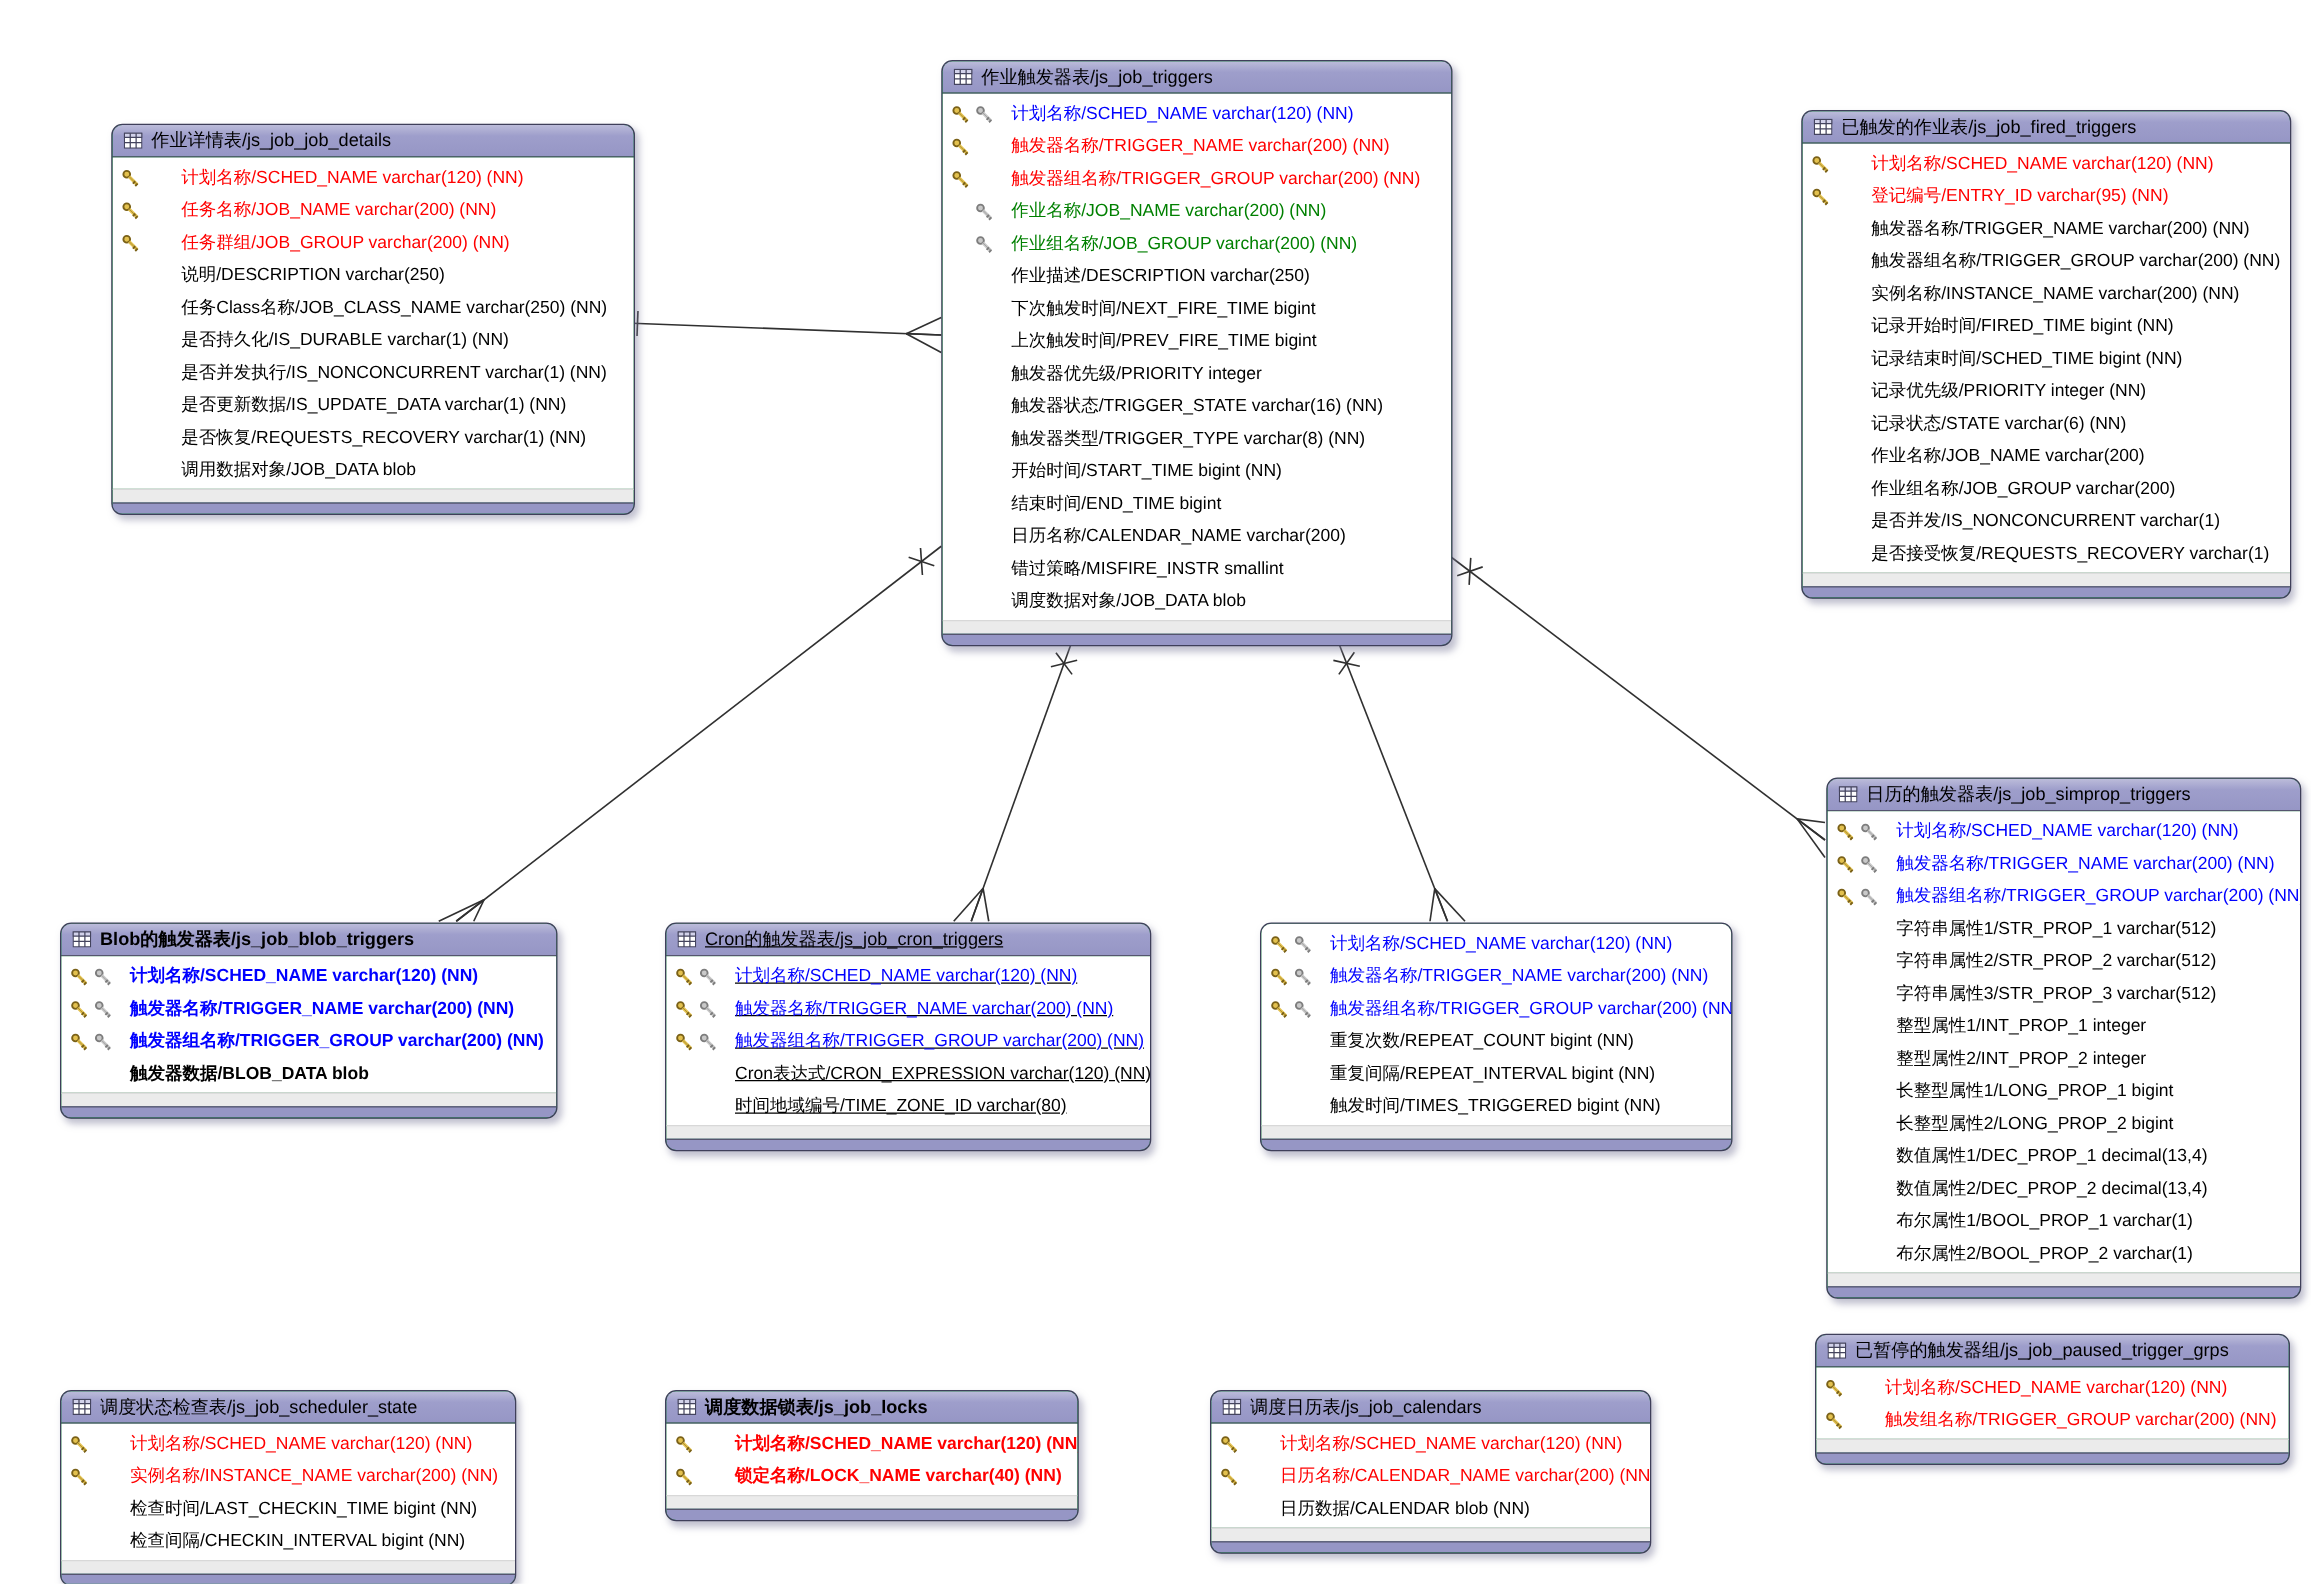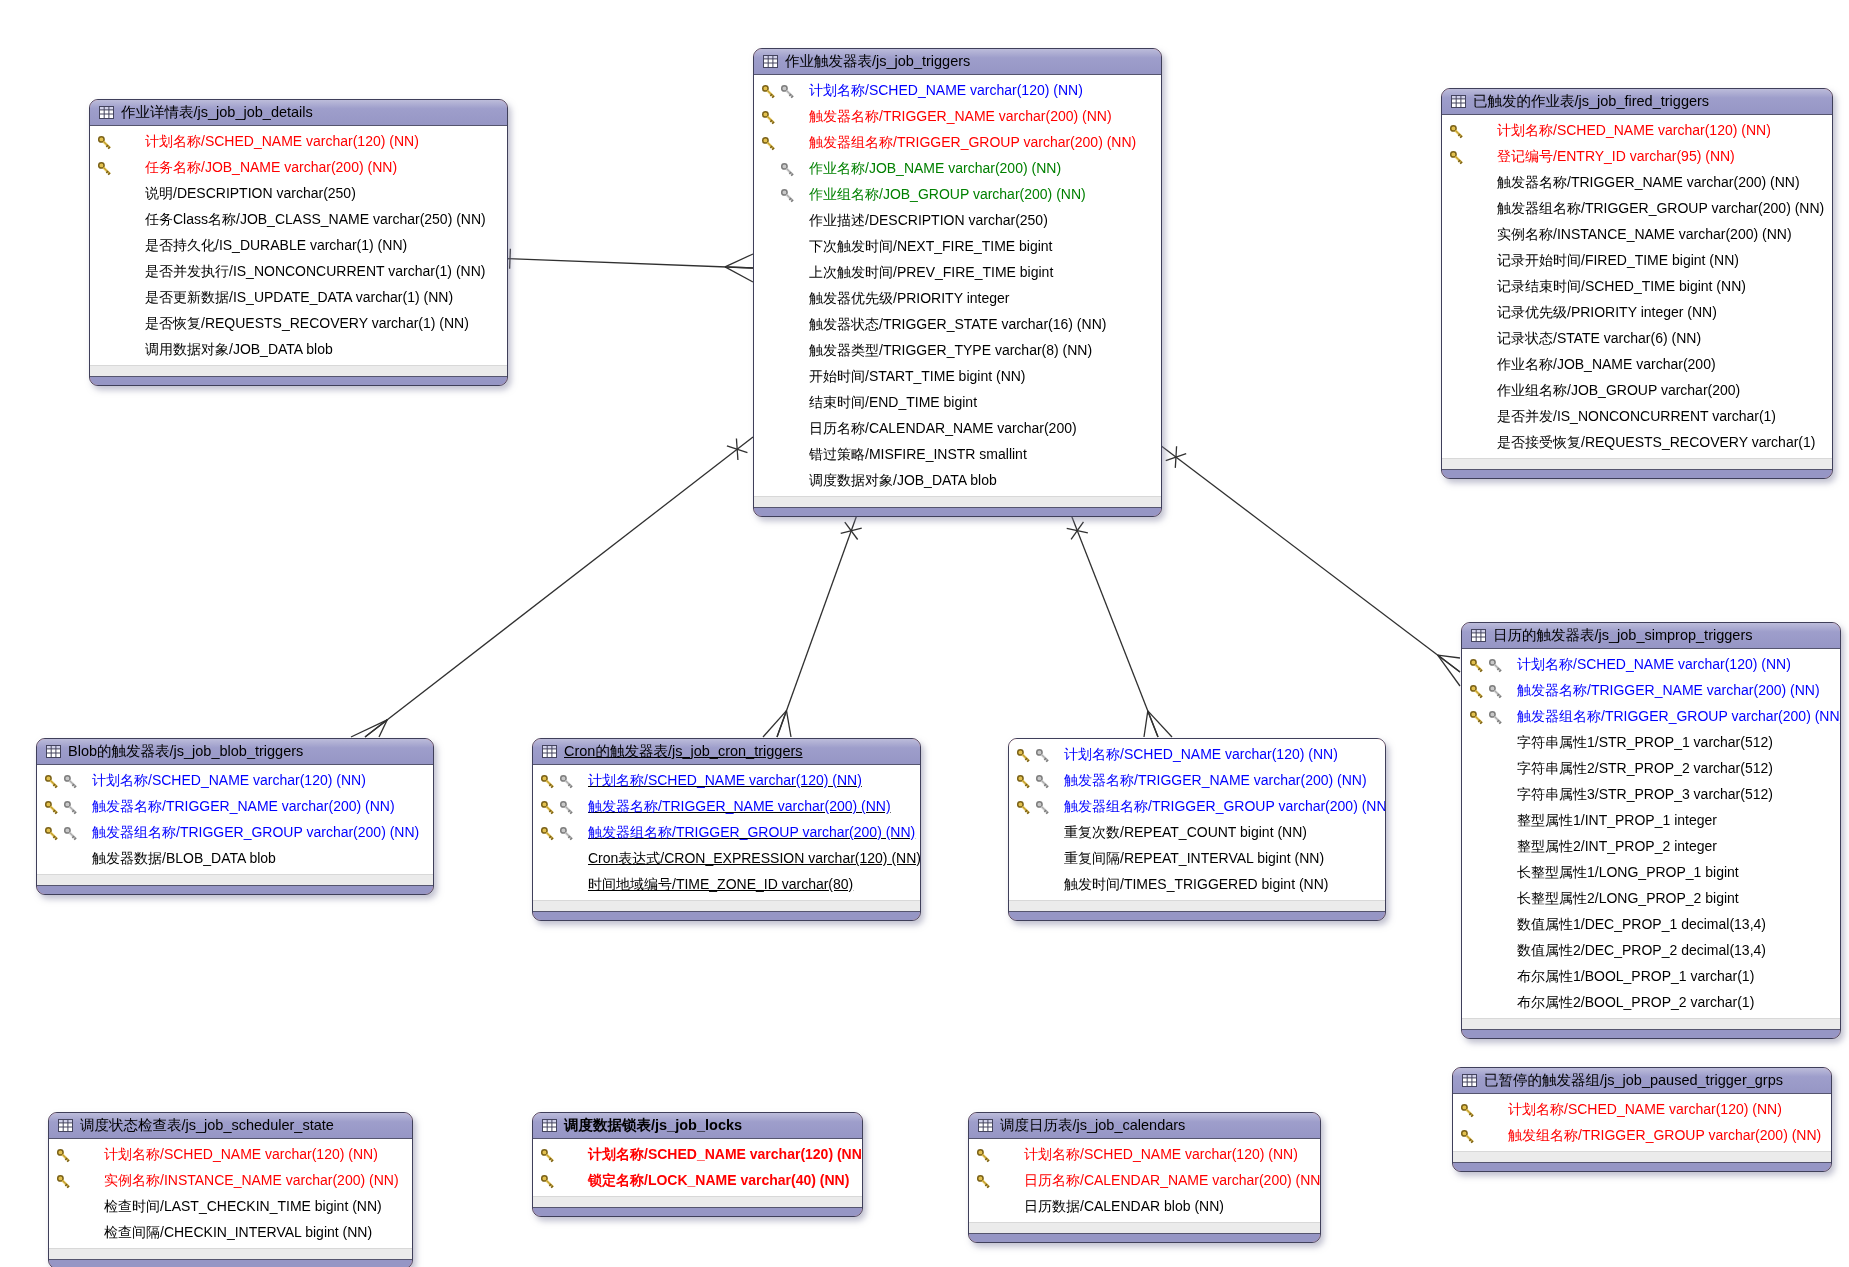--- a/index.html
+++ b/index.html
@@ -1,20 +1,20 @@
 <!DOCTYPE html>
 <html><head>
 <meta charset="utf-8">
 <style>
   html,body{margin:0;padding:0;background:#ffffff;}
   body{width:1849px;height:1267px;position:relative;overflow:hidden;
        font-family:"Liberation Sans","DejaVu Sans",sans-serif;}
   #canvas{position:absolute;left:0;top:0;width:1849px;height:1267px;}
   #relations{position:absolute;left:0;top:0;z-index:0;}
-  .tbl{position:absolute;z-index:1;background:#fca5a5;
+  .tbl{position:absolute;z-index:1;background:#15803d;
        border:1.5px solid #3f3f5a;border-radius:9px;
        box-shadow:3px 4px 6px rgba(130,130,160,.5);overflow:hidden;}
   .tbl-title{height:25px;display:flex;align-items:center;gap:7px;padding:0 9px;
        background:linear-gradient(180deg,#bcbcda 0%,#9e9ecb 35%,#9696c5 100%);
        border-bottom:1px solid #55556e;font-size:14.5px;color:#000;white-space:nowrap;}
   .tbl-rows{padding:3px 0 2px 0;background:#fff;}
   .row{height:26px;display:flex;align-items:center;white-space:nowrap;font-size:14px;}
   .keycell{flex:none;width:48px;padding-left:7px;display:flex;align-items:center;}
   .kslot{flex:none;width:19px;height:16px;display:inline-flex;align-items:center;}
   .lbl{padding-right:6px;}
@@ -108,20 +108,34 @@
                 <path d="M6.3 6.3 L12.8 12.8" stroke="#7a6118" stroke-width="0.8" fill="none" opacity="0.5"></path>
                 <path d="M9.3 11.9 L11.2 10 M11.2 13.8 L13.1 11.9" stroke="#7a6118" stroke-width="1.5" fill="none"></path>
               </svg>
             </span>
             <span class="kslot"></span>
           </span>
           <span class="lbl c-pk">任务名称/JOB_NAME varchar(200) (NN)</span>
         </div>
         <div class="row">
           <span class="keycell">
+            <span class="kslot">
+              <svg width="15" height="15" viewBox="0 0 15 15">
+                <circle cx="4.4" cy="4.4" r="2.7" fill="#e3c14f" stroke="#7a6118" stroke-width="1.5"></circle>
+                <path d="M6.3 6.3 L12.8 12.8" stroke="#e3c14f" stroke-width="2.6" fill="none"></path>
+                <path d="M6.3 6.3 L12.8 12.8" stroke="#7a6118" stroke-width="0.8" fill="none" opacity="0.5"></path>
+                <path d="M9.3 11.9 L11.2 10 M11.2 13.8 L13.1 11.9" stroke="#7a6118" stroke-width="1.5" fill="none"></path>
+              </svg>
+            </span>
+            <span class="kslot"></span>
+          </span>
+          <span class="lbl c-pk">任务群组/JOB_GROUP varchar(200) (NN)</span>
+        </div>
+        <div class="row">
+          <span class="keycell">
             <span class="kslot"></span>
             <span class="kslot"></span>
           </span>
           <span class="lbl c-normal">说明/DESCRIPTION varchar(250)</span>
         </div>
         <div class="row">
           <span class="keycell">
             <span class="kslot"></span>
             <span class="kslot"></span>
           </span>
@@ -612,21 +626,21 @@
           <span class="keycell">
             <span class="kslot"></span>
             <span class="kslot"></span>
           </span>
           <span class="lbl c-normal">布尔属性2/BOOL_PROP_2 varchar(1)</span>
         </div>
       </div>
       <div class="tbl-footer"></div>
       <div class="tbl-bar"></div>
     </div>
-    <div class="tbl" style="left: 36px; top: 738px; width: 396px;">
+    <div class="tbl" style="left: 48px; top: 738px; width: 396px; font-weight: bold;">
       <div class="tbl-title">
         <span style="display: inline-flex;">
           <svg width="15" height="13" viewBox="0 0 15 13">
             <rect x="0.5" y="0.5" width="14" height="12" fill="#ffffff" stroke="#44445e"></rect>
             <rect x="0.5" y="0.5" width="14" height="3.4" fill="#d2d2ea" stroke="#44445e"></rect>
             <line x1="5.2" y1="0.5" x2="5.2" y2="12.5" stroke="#44445e"></line>
             <line x1="9.9" y1="0.5" x2="9.9" y2="12.5" stroke="#44445e"></line>
             <line x1="0.5" y1="8" x2="14.5" y2="8" stroke="#44445e"></line>
           </svg>
         </span>

